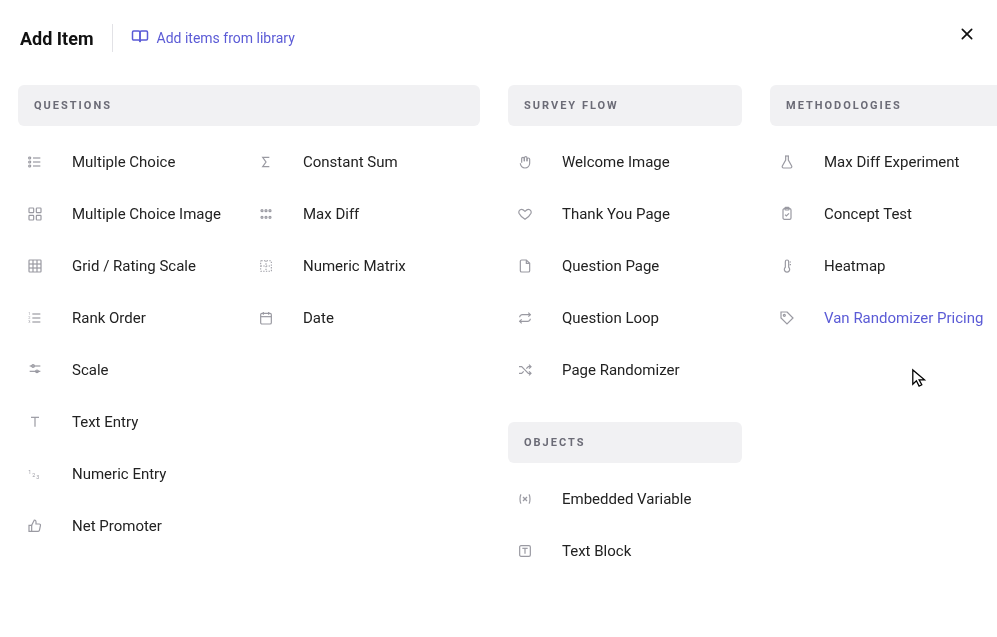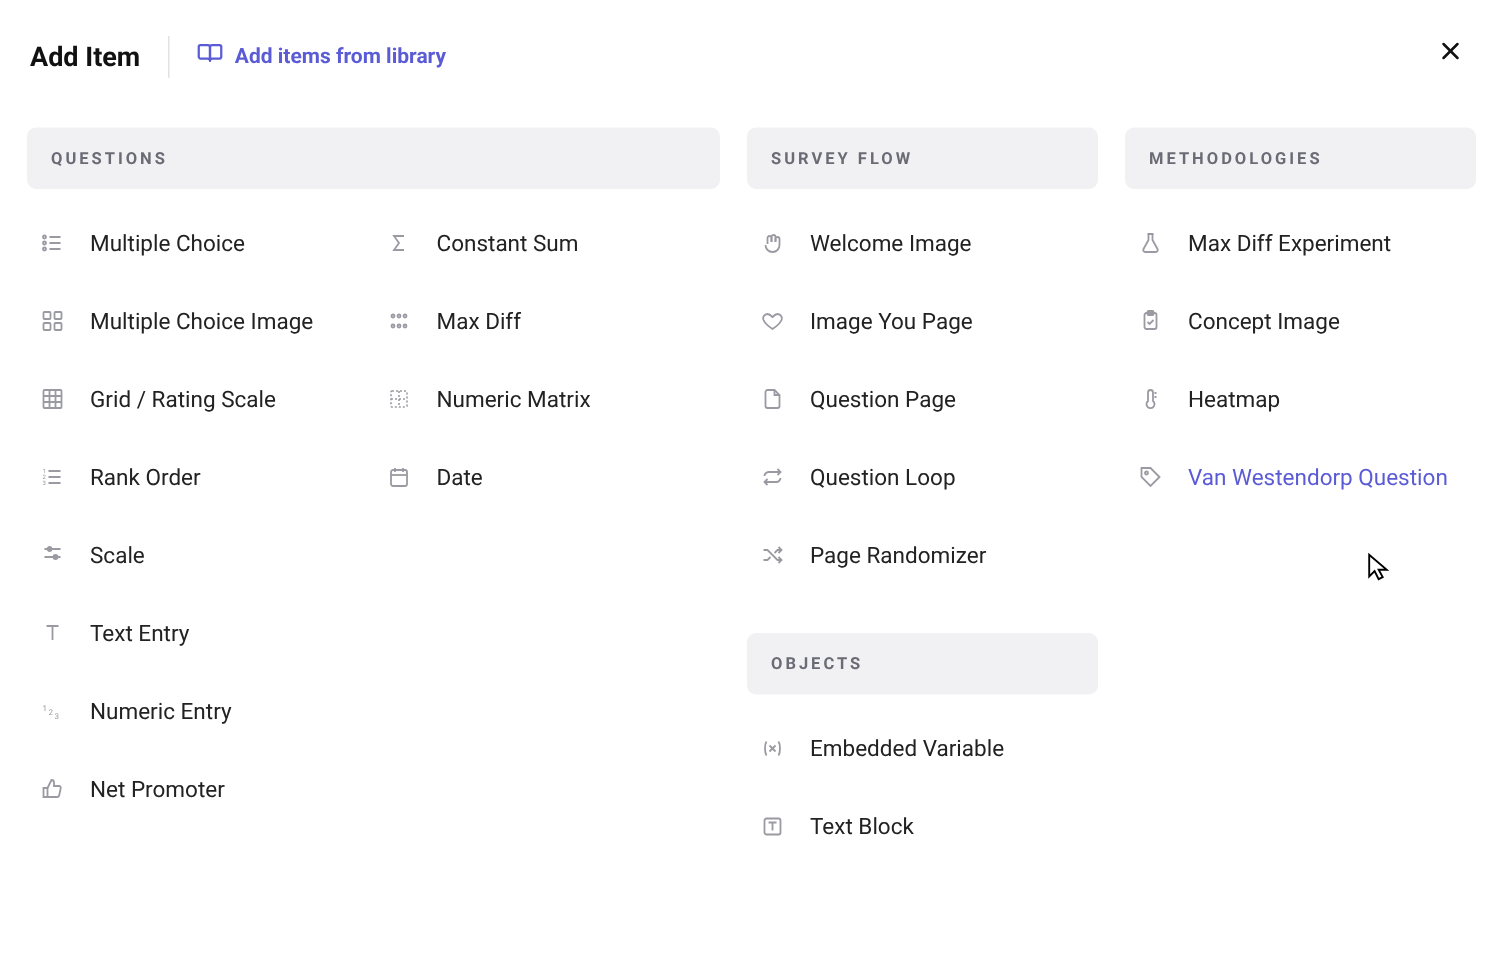--- a/index.html
+++ b/index.html
@@ -27,40 +27,40 @@
     height: 28px;
     background: #e2e2e6;
     margin: 0 18px;
   }
   .library-link {
     display: flex;
     align-items: center;
     gap: 8px;
     color: #5b5bd6;
     font-size: 14px;
-    font-weight: 700;
+    font-weight: 400;
     cursor: pointer;
   }
   .library-link svg { width: 18px; height: 18px; }
   .close-btn {
     position: absolute;
     right: 20px;
     top: 26px;
     cursor: pointer;
     width: 20px;
     height: 20px;
     display: flex;
     align-items: center;
     justify-content: center;
   }
   .close-btn svg { width: 16px; height: 16px; }
 
   .columns {
     display: flex;
-    gap: 18px;
+    gap: 28px;
     padding: 0 18px;
   }
   .col { display: flex; flex-direction: column; }
   .col-questions { flex: 0 0 462px; }
   .col-flow      { flex: 0 0 234px; }
   .col-method    { flex: 0 0 234px; }
 
   .section-header {
     background: #f1f1f3;
     border-radius: 6px;
@@ -93,20 +93,21 @@
     display: flex;
     align-items: center;
     justify-content: center;
     color: #9a9aa2;
     flex-shrink: 0;
   }
   .item .icon-wrap svg { width: 16px; height: 16px; stroke: currentColor; }
   .item .label {
     font-size: 15px;
     color: #222;
+    margin-left: 12px;
   }
   .item.highlight .label { color: #5b5bd6; }
 
   .objects-gap { height: 26px; }
 
   .cursor-arrow {
     position: absolute;
     left: 911px;
     top: 368px;
     width: 18px;
@@ -297,21 +298,21 @@
             </svg>
         </span>
         <span class="label">Welcome Image</span>
       </div>
       <div class="item">
         <span class="icon-wrap">
           <svg viewBox="0 0 24 24" fill="none" stroke-width="1.8">
               <path d="M12 20s-7-4.5-9-9c-1-2.5.5-6 4-6 2 0 3.5 1.5 5 3 1.5-1.5 3-3 5-3 3.5 0 5 3.5 4 6-2 4.5-9 9-9 9z"></path>
             </svg>
         </span>
-        <span class="label">Image You Page</span>
+        <span class="label">Thank You Page</span>
       </div>
       <div class="item">
         <span class="icon-wrap">
           <svg viewBox="0 0 24 24" fill="none" stroke-width="1.8">
               <path d="M14 3H7c-1 0-2 1-2 2v14c0 1 1 2 2 2h10c1 0 2-1 2-2V8l-5-5z"></path>
               <path d="M14 3v5h5"></path>
             </svg>
         </span>
         <span class="label">Question Page</span>
       </div>
@@ -381,40 +382,40 @@
         <span class="label">Max Diff Experiment</span>
       </div>
       <div class="item">
         <span class="icon-wrap">
           <svg viewBox="0 0 24 24" fill="none" stroke-width="1.8">
               <rect x="6" y="4" width="12" height="16" rx="2"></rect>
               <rect x="9" y="2" width="6" height="4" rx="1"></rect>
               <path d="M9 13l2 2 4-4"></path>
             </svg>
         </span>
-        <span class="label">Concept Image</span>
+        <span class="label">Concept Test</span>
       </div>
       <div class="item">
         <span class="icon-wrap">
           <svg viewBox="0 0 24 24" fill="none" stroke-width="1.8">
               <path d="M12 3c-1.5 0-2.5 1-2.5 2.5V14a4 4 0 1 0 5 0V5.5C14.5 4 13.5 3 12 3z"></path>
               <line x1="16" y1="6" x2="18" y2="6"></line>
               <line x1="16" y1="10" x2="18" y2="10"></line>
             </svg>
         </span>
         <span class="label">Heatmap</span>
       </div>
       <div class="item highlight">
         <span class="icon-wrap">
           <svg viewBox="0 0 24 24" fill="none" stroke-width="1.8">
               <path d="M12 3l9 9-9 9-9-9V3h9z"></path>
               <circle cx="8" cy="8" r="1.5"></circle>
             </svg>
         </span>
-        <span class="label">Van Westendorp Question</span>
+        <span class="label">Van Randomizer Pricing</span>
       </div>
     </div>
   </div>
 
 </div>
 
 <svg class="cursor-arrow" viewBox="0 0 20 22">
   <path d="M2 2 L2 18 L6 14 L9 20 L12 18.5 L9 13 L15 13 Z" fill="white" stroke="#000" stroke-width="1.4"></path>
 </svg>
 

